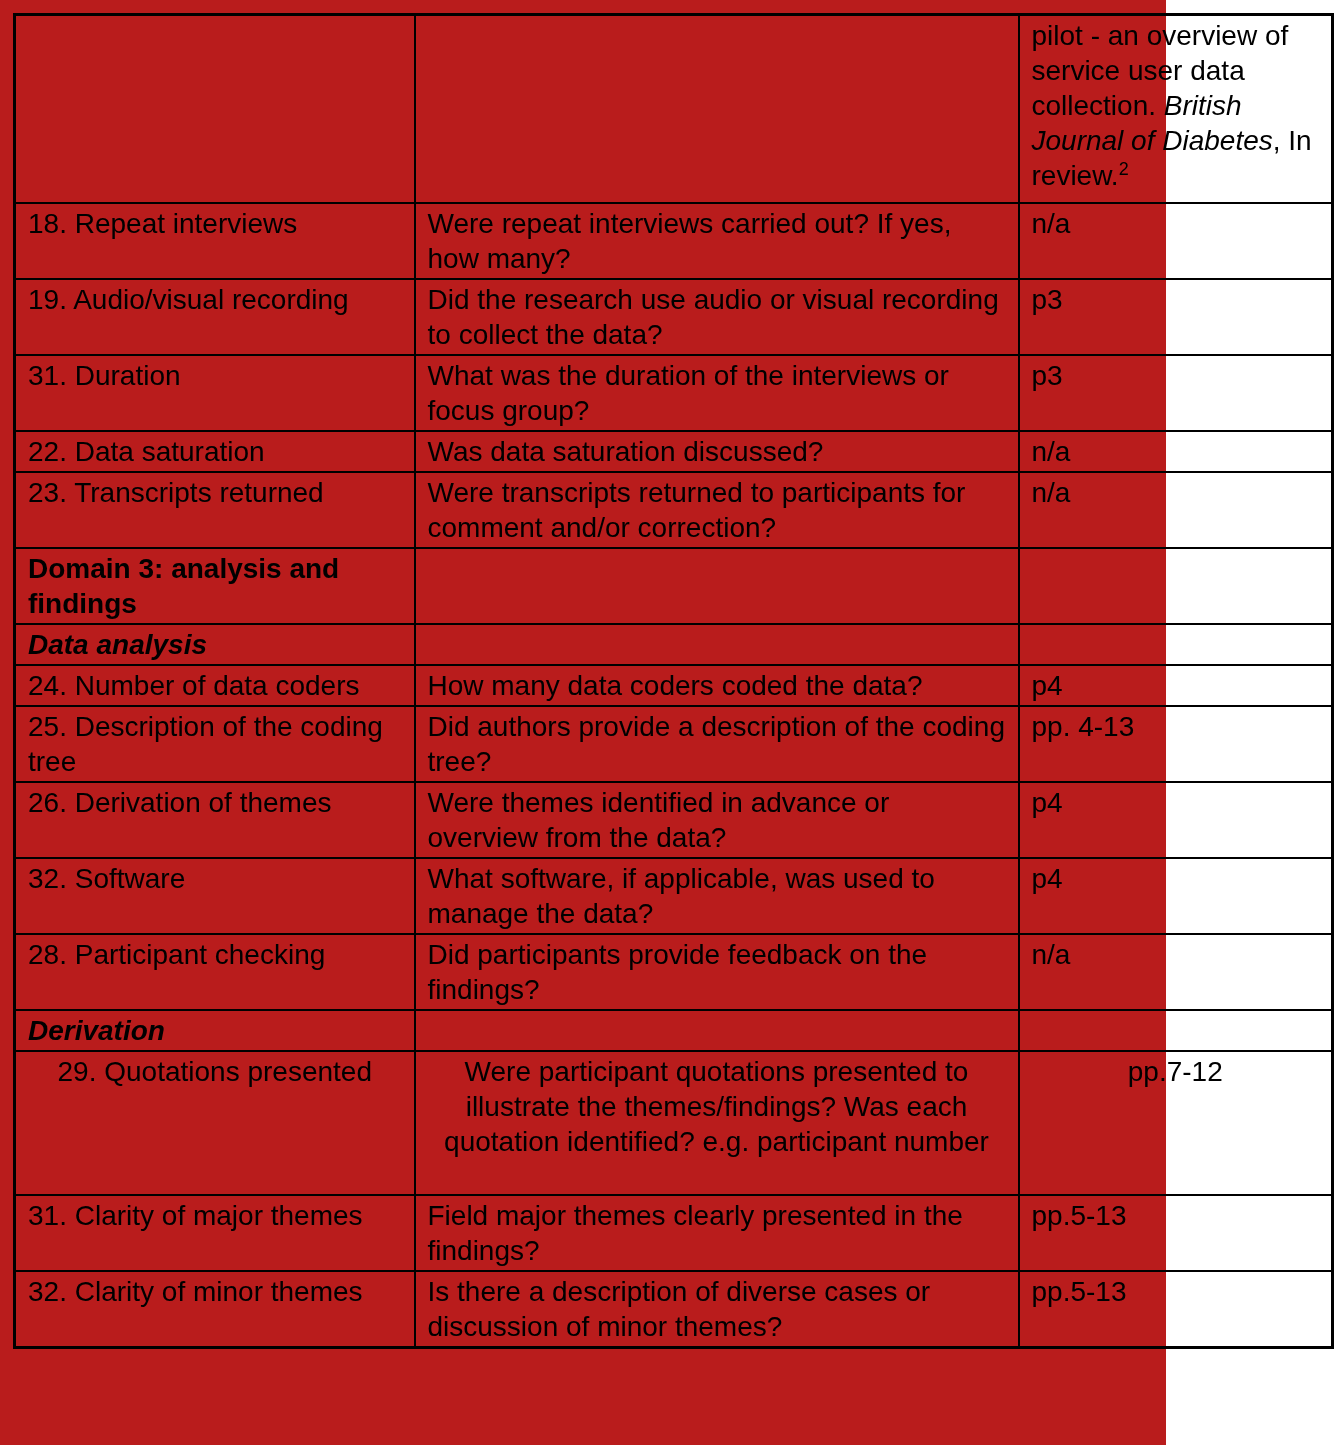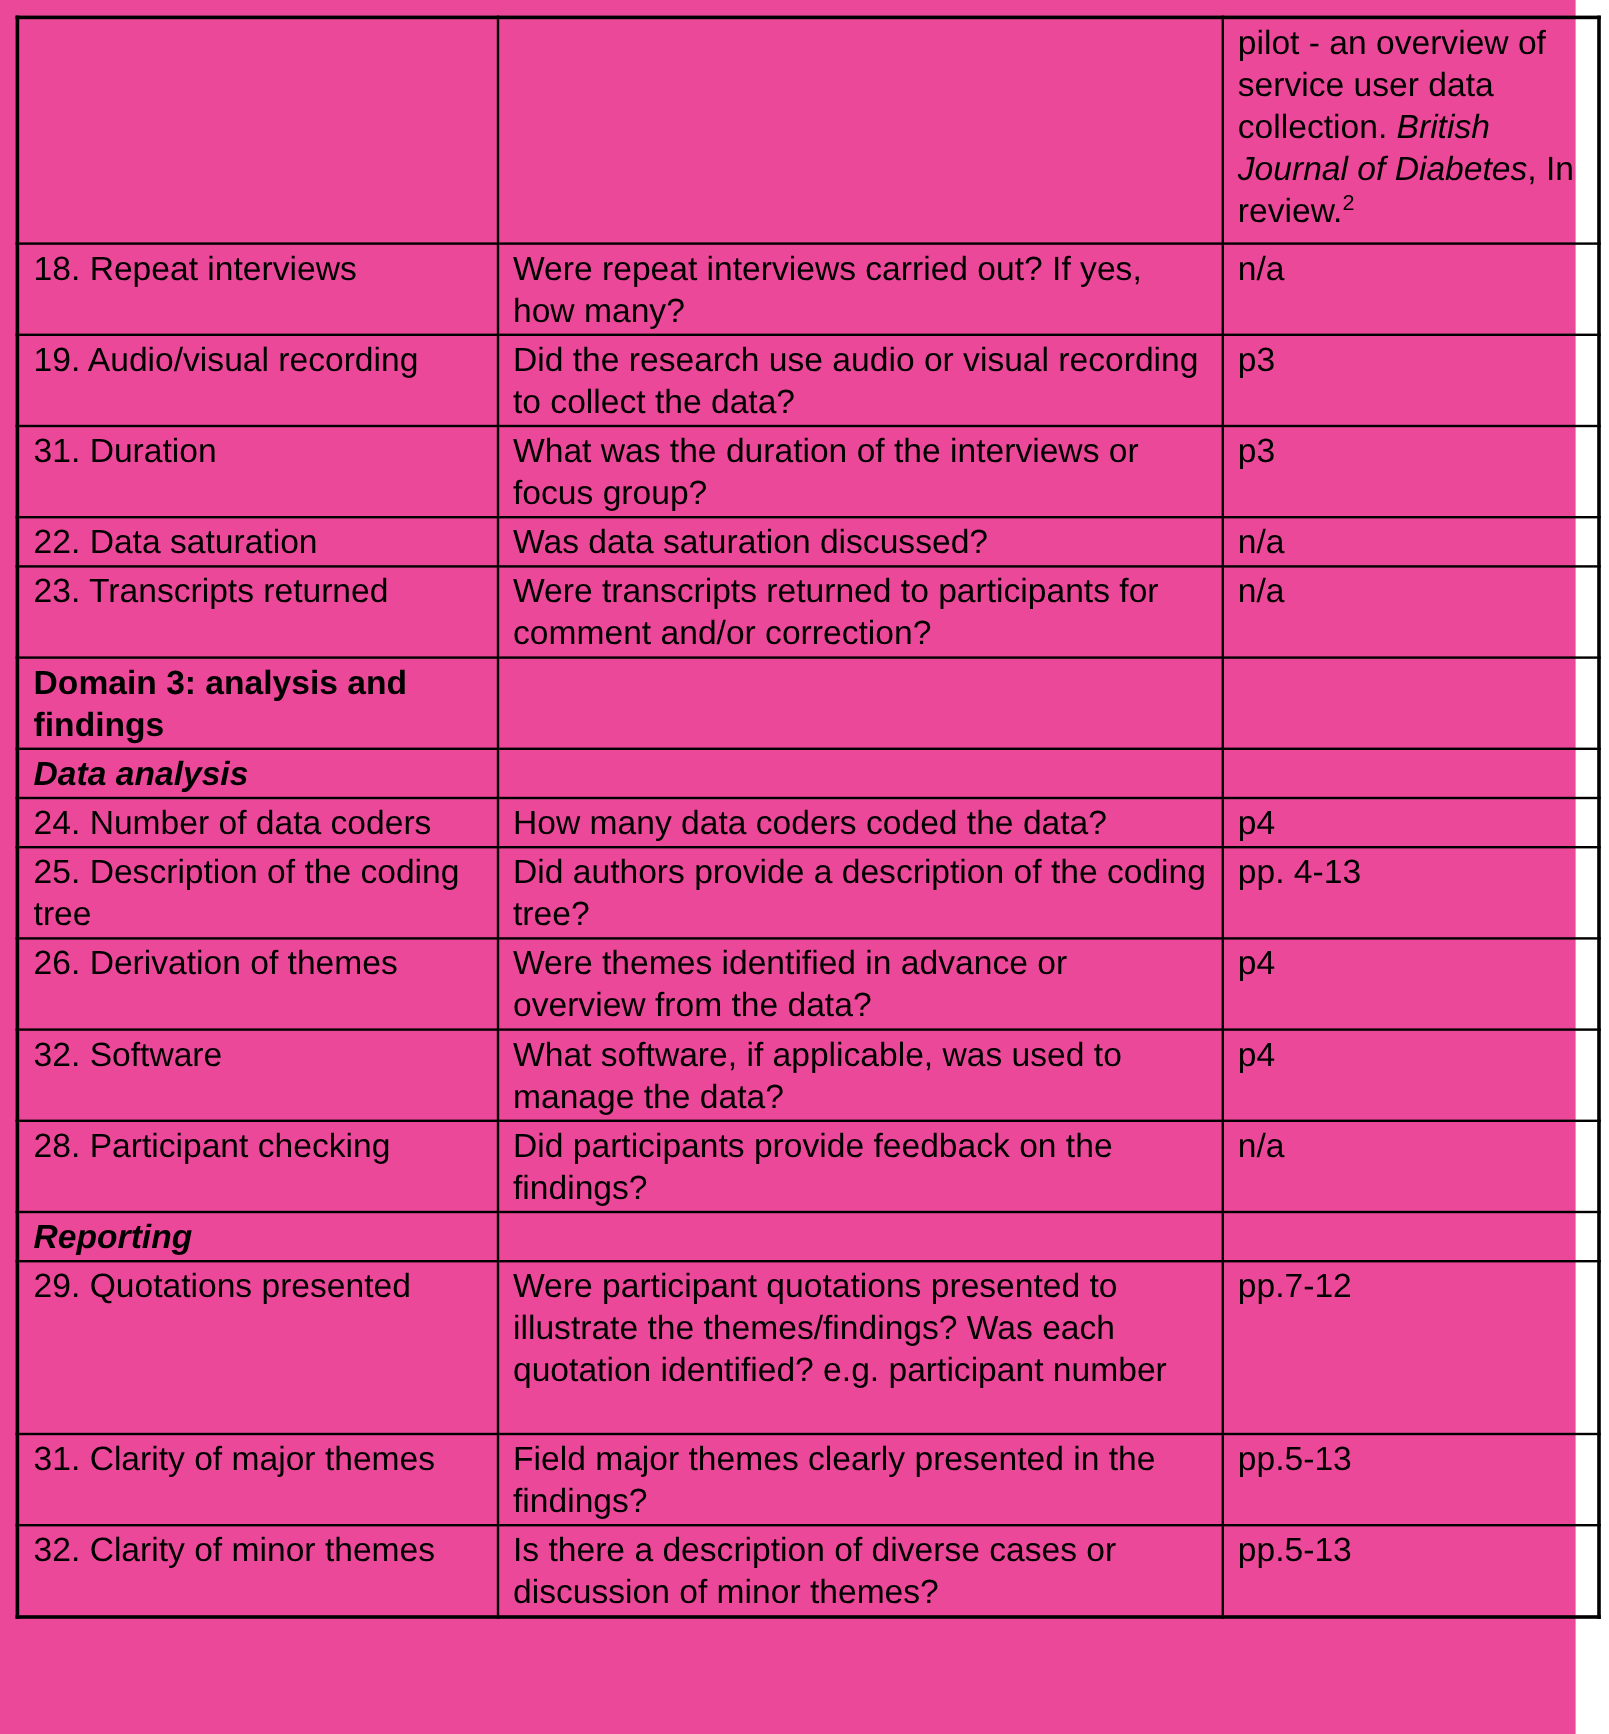--- a/index.html
+++ b/index.html
@@ -3,23 +3,23 @@
 <meta charset="utf-8">
 <style>
   html, body {
     margin: 0;
     padding: 0;
     background: #ffffff;
     color: #000000;
     font-family: "Liberation Sans", sans-serif;
   }
   .sheet {
-    width: 1313px;
+    width: 1166px;
     height: 1445px;
-    background: #ec4899;
+    background: #b91c1c;
     box-sizing: border-box;
     padding: 13px 0 0 13px;
   }
   table.checklist {
     border-collapse: collapse;
     table-layout: fixed;
     width: 1318px;
     border: 3px solid #000000;
   }
   table.checklist td {
@@ -31,21 +31,21 @@
     overflow: hidden;
     word-wrap: break-word;
   }
   col.c-item { width: 400px; }
   col.c-question { width: 604px; }
   col.c-page { width: 314px; }
 
   tr.rh-cont td { height: 182px; }
   tr.rh1 td { height: 31px; }
   tr.rh2 td { height: 66px; margin-left: 16px; }
-  tr.rh4 td { height: 138px; }
+  tr.rh4 td { height: 138px; text-align: center; }
 
   td.bold { font-weight: bold; }
   td.italic { font-style: italic; font-weight: bold; }
   .citation-journal { font-style: italic; }
   sup.ref {
     font-size: 18px;
     line-height: 0;
     vertical-align: super;
   }
 </style>
@@ -133,21 +133,21 @@
         <td>p4</td>
       </tr>
 
       <tr class="rh2">
         <td>28. Participant checking</td>
         <td>Did participants provide feedback on the findings?</td>
         <td>n/a</td>
       </tr>
 
       <tr class="rh1">
-        <td class="italic">Reporting</td>
+        <td class="italic">Derivation</td>
         <td></td>
         <td></td>
       </tr>
 
       <tr class="rh4">
         <td>29. Quotations presented</td>
         <td>Were participant quotations presented to illustrate the themes/findings? Was each quotation identified? e.g. participant number</td>
         <td>pp.7-12</td>
       </tr>
 

